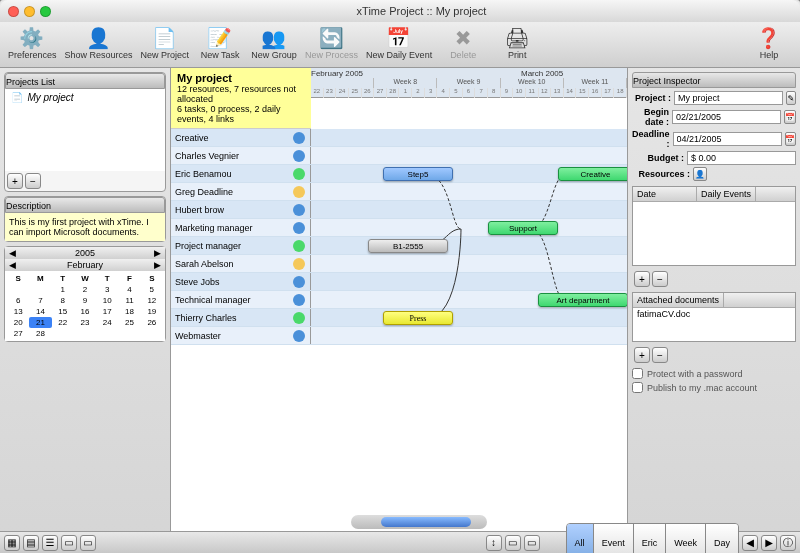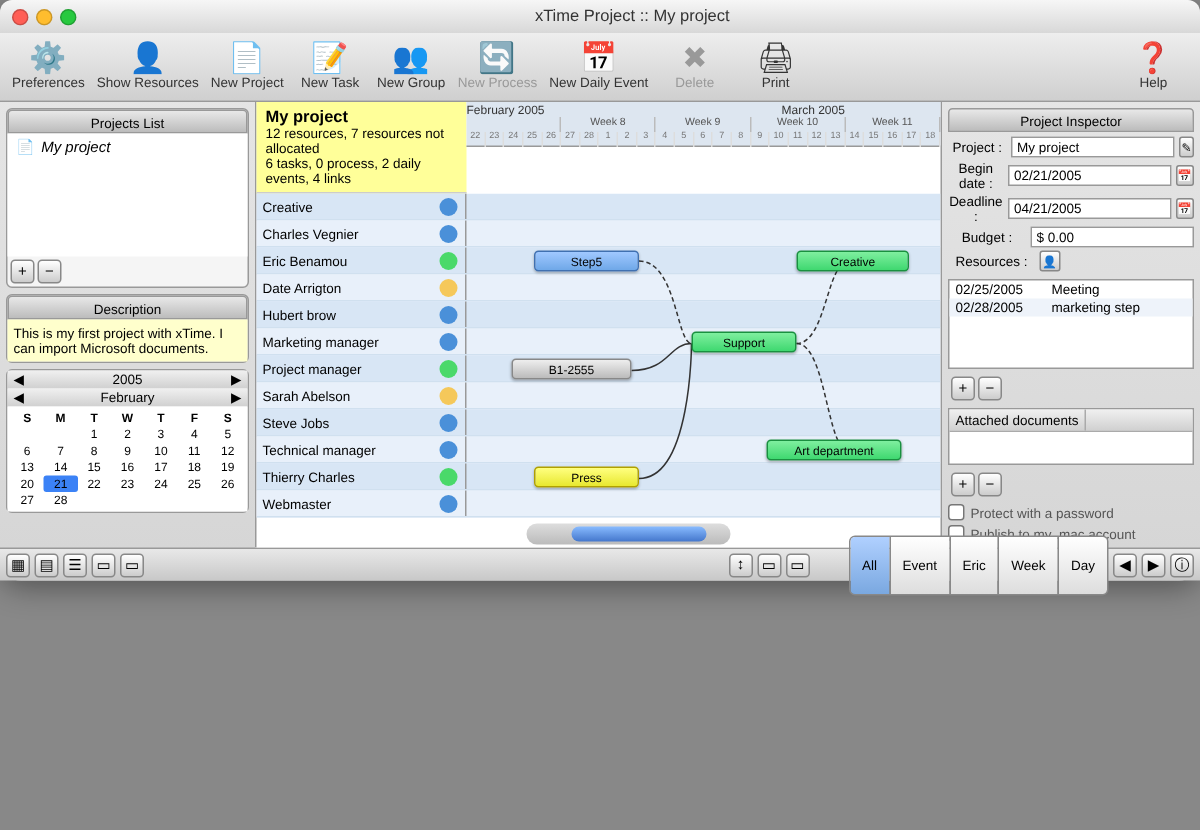--- a/index.html
+++ b/index.html
@@ -1,30 +1,30 @@
 <!DOCTYPE html>
 <html><head>
 <meta charset="utf-8">
 <style>
 * { box-sizing: border-box; margin: 0; padding: 0; font-family: "Lucida Grande", Arial, sans-serif; }
 body { background: #888; width: 800px; height: 553px; overflow: hidden; }
-.window { width: 800px; height: 387px; background: linear-gradient(#e8e8e8,#d5d5d5); border-radius: 14px; box-shadow: 0 4px 20px rgba(0,0,0,.4); position: relative; }
+.window { width: 800px; height: 553px; background: linear-gradient(#e8e8e8,#d5d5d5); border-radius: 3px; box-shadow: 0 4px 20px rgba(0,0,0,.4); position: relative; }
 .titlebar { height: 22px; background: linear-gradient(#f6f6f6,#d8d8d8); border-top-left-radius:8px; border-top-right-radius:8px; display:flex; align-items:center; padding:0 8px; font-size:11px; }
 .traffic { display:flex; gap:5px; }
 .traffic span { width:11px; height:11px; border-radius:50%; display:block; border:1px solid rgba(0,0,0,.2);}
 .traffic .r{background:#ff5f56;} .traffic .y{background:#ffbd2e;} .traffic .g{background:#27c93f;}
 .title { flex:1; text-align:center; color:#333; }
 .toolbar { height:46px; background:linear-gradient(#eee,#cfcfcf); display:flex; align-items:flex-start; padding:2px 6px; border-bottom:1px solid #999; gap:4px;}
 .tbtn { display:flex; flex-direction:column; align-items:center; font-size:9px; color:#333; min-width:50px; cursor:pointer; padding:2px;}
 .tbtn.disabled{color:#999;}
 .tbtn .ic{font-size:20px; height:24px; display:flex; align-items:center;}
 .tbtn:last-child{margin-left:auto;}
 .content { display:flex; height:calc(100% - 22px - 46px - 22px); }
 .left { width:170px; display:flex; flex-direction:column; gap:4px; padding:4px; }
-.panelhdr { height:16px; background:linear-gradient(#e8e8e8,#bcbcbc); font-size:9px; text-align:center; line-height:16px; border:1px solid #999; border-radius:3px 3px 0 0;}
+.panelhdr { height:16px; background:linear-gradient(#e8e8e8,#bcbcbc); font-size:9px; line-height:16px; border:1px solid #999; border-radius:3px 3px 0 0;}
 .panel{border:1px solid #999; border-radius:4px; background:#f5f5f5; display:flex; flex-direction:column;}
 .projlist{height:120px;}
 .projlist .body{flex:1; background:#fff; font-size:10px;}
 .projlist .item{padding:3px 6px; display:flex; gap:4px; align-items:center;}
 .pm{display:flex; gap:2px; padding:2px;}
 .sqbtn{width:16px;height:16px;background:linear-gradient(#fff,#ccc);border:1px solid #888;border-radius:3px;font-size:10px;display:flex;align-items:center;justify-content:center;cursor:pointer;}
 .desc textarea{flex:1;border:none;background:#ffffcc;font-size:9px;padding:4px;resize:none;height:56px;}
 .cal{background:#fff;font-size:8px;padding:2px;}
 .cal table{width:100%;border-collapse:collapse;}
 .cal td,.cal th{text-align:center;padding:1px;font-size:8px;}
@@ -40,29 +40,29 @@
 .weekbar div{flex:1;border-right:1px solid #bbb;text-align:center;font-size:7px;color:#555;}
 .daybar{position:absolute;top:20px;width:100%;height:10px;display:flex;}
 .daybar div{flex:1;border-right:1px solid #ddd;font-size:6px;text-align:center;color:#777;}
 .rows{flex:1;overflow:hidden;position:relative;}
 .row{height:18px;display:flex;border-bottom:1px solid #d0e0ef;font-size:9px;}
 .row:nth-child(odd){background:#e8f0fa;}
 .row:nth-child(even){background:#d8e6f5;}
 .row .lbl{width:140px;padding:2px 4px;border-right:1px solid #999;display:flex;align-items:center;background:inherit;}
 .row .lane{flex:1;position:relative;}
 .avatar{width:12px;height:12px;border-radius:50%;margin-right:4px;display:inline-block;}
-.task{position:absolute;height:14px;top:2px;border-radius:3px;font-size:8px;display:flex;align-items:center;justify-content:center;padding:0 6px;box-shadow:0 1px 2px rgba(0,0,0,.3);}
+.task{position:absolute;height:14px;top:2px;border-radius:3px;font-size:8px;display:flex;align-items:center;justify-content:center;padding:0 6px;box-shadow:0 1px 2px rgba(0,0,0,.3);margin-left:27px;}
 .task.blue{background:linear-gradient(#a0c8ff,#6fa8e8);border:1px solid #4070b0;}
 .task.grey{background:linear-gradient(#eee,#bbb);border:1px solid #888;}
 .task.green{background:linear-gradient(#7fef9f,#3fd870);border:1px solid #1a9040;}
 .task.yellow{background:linear-gradient(#ffff80,#e8e830);border:1px solid #b0a000;}
 .right{width:172px;display:flex;flex-direction:column;padding:4px;gap:3px;}
 .insp{font-size:9px;}
 .insp .frow{display:flex;align-items:center;gap:3px;margin-bottom:2px;}
-.insp .flab{width:58px;text-align:center;}
+.insp .flab{width:58px;text-align:right;font-weight:bold;}
 .insp input{flex:1;font-size:9px;padding:1px 3px;border:1px solid #999;background:#fff;}
 .micbtn{width:14px;height:14px;background:linear-gradient(#fff,#ccc);border:1px solid #888;border-radius:2px;font-size:8px;display:flex;align-items:center;justify-content:center;}
 .listbox{background:#fff;border:1px solid #999;font-size:9px;}
 .listbox .hdrr{display:flex;background:linear-gradient(#f0f0f0,#d0d0d0);border-bottom:1px solid #aaa;}
 .listbox .hdrr div{padding:2px 4px;border-right:1px solid #aaa;}
 .listbox .r{display:flex;}
 .listbox .r div{padding:1px 4px;}
 .listbox .alt{background:#eef3fa;}
 .chkrow{font-size:9px;display:flex;align-items:center;gap:4px;color:#555;}
 .chkrow input{width:11px;height:11px;}
@@ -302,21 +302,21 @@
               <span>Eric Benamou</span>
             </div>
             <div class="lane" id="lane2">
               <span class="avatar" style="position:absolute;left:-18px;top:3px;background:#4ad96a"></span>
               <div class="task blue" style="left: 45px; width: 70px;">Step5</div>
               <div class="task green" style="left: 220px; width: 75px;">Creative</div>
             </div>
           </div>
           <div class="row">
             <div class="lbl">
-              <span>Date Arrigton</span>
+              <span>Greg Deadline</span>
             </div>
             <div class="lane" id="lane3">
               <span class="avatar" style="position:absolute;left:-18px;top:3px;background:#f5c85a"></span>
             </div>
           </div>
           <div class="row">
             <div class="lbl">
               <span>Hubert brow</span>
             </div>
             <div class="lane" id="lane4">
@@ -365,21 +365,21 @@
               <span class="avatar" style="position:absolute;left:-18px;top:3px;background:#4a90d9"></span>
               <div class="task green" style="left: 200px; width: 90px;">Art department</div>
             </div>
           </div>
           <div class="row">
             <div class="lbl">
               <span>Thierry Charles</span>
             </div>
             <div class="lane" id="lane10">
               <span class="avatar" style="position:absolute;left:-18px;top:3px;background:#4ad96a"></span>
-              <div class="task yellow" style="left: 45px; width: 70px;">Press</div>
+              <div class="task yellow" style="left: 45px; width: 70px; font-family: Liberation Serif, serif;">Press</div>
             </div>
           </div>
           <div class="row">
             <div class="lbl">
               <span>Webmaster</span>
             </div>
             <div class="lane" id="lane11">
               <span class="avatar" style="position:absolute;left:-18px;top:3px;background:#4a90d9"></span>
             </div>
           </div>
@@ -410,38 +410,37 @@
         <div class="frow">
             <span class="flab">Budget :</span>
             <input value="$ 0.00" style="">
           </div>
         <div class="frow">
             <span class="flab">Resources :</span>
             <span class="micbtn">👤</span>
           </div>
       </div>
       <div class="listbox" style="height:80px;">
-        <div id="de-rows">
-            <div class="r ">
-              <div style="width:64px;">02/25/2005</div>
-              <div>Meeting</div>
-            </div>
-            <div class="r alt">
-              <div style="width:64px;">02/28/2005</div>
-              <div>marketing step</div>
-            </div>
+        <div class="hdrr">
+            <div style="width:64px;">Date</div>
+            <div>Daily Events</div>
           </div>
       </div>
       <div class="pm">
           <div class="sqbtn">+</div>
           <div class="sqbtn">−</div>
         </div>
       <div class="listbox" style="height:50px;">
         <div class="hdrr">
             <div>Attached documents</div>
+          </div>
+        <div id="att-rows">
+            <div class="r ">
+              <div>fatimaCV.doc</div>
+            </div>
           </div>
       </div>
       <div class="pm">
           <div class="sqbtn">+</div>
           <div class="sqbtn">−</div>
         </div>
       <label class="chkrow">
           <input type="checkbox" style="">
           <span>Protect with a password</span>
         </label>

